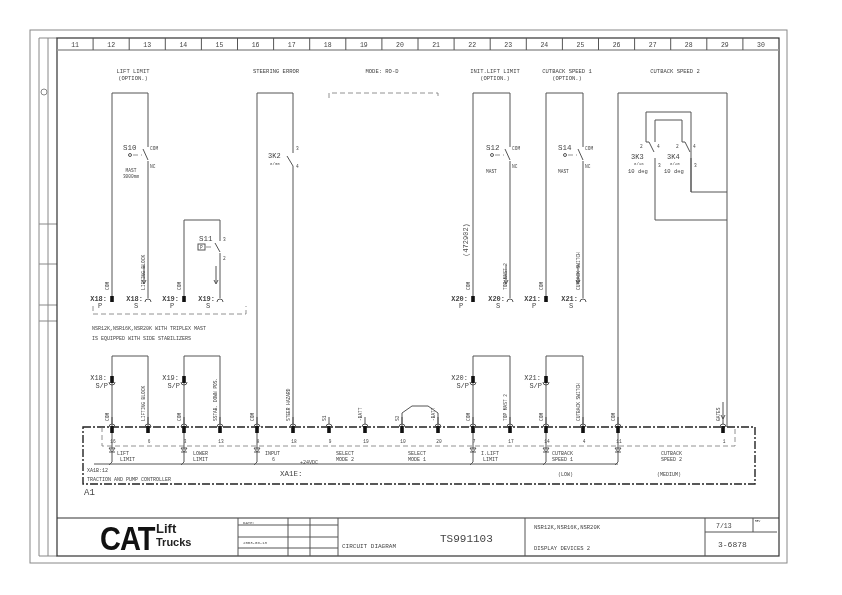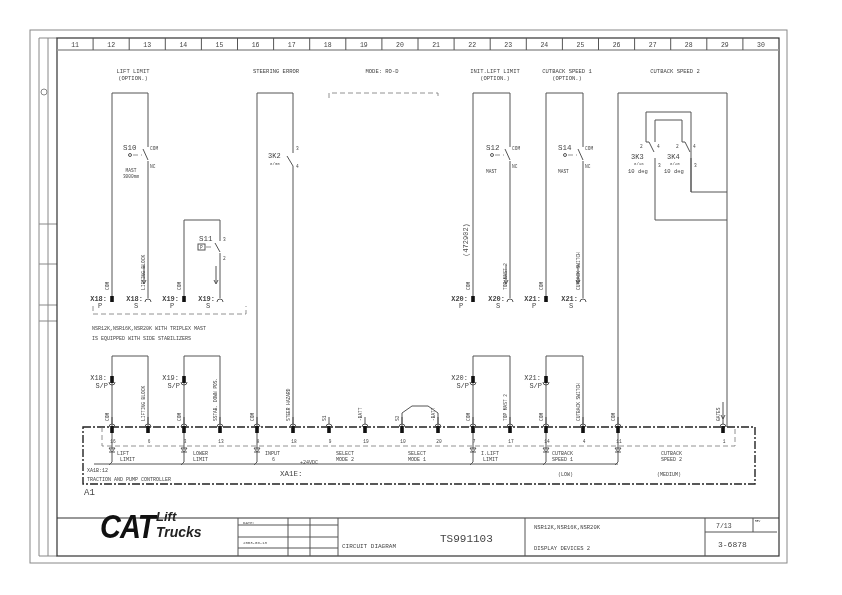--- a/index.html
+++ b/index.html
@@ -4,25 +4,25 @@
 <style>
   html, body { margin:0; padding:0; background:#fff; }
   body { width:842px; height:595px; position:relative; overflow:hidden; font-family:"Liberation Mono", monospace; }
   svg { position:absolute; left:0; top:0; }
   .t { font-family:"Liberation Mono","DejaVu Sans Mono",monospace; fill:#444; }
   .ln { stroke:#555; stroke-width:1; fill:none; }
   .dash { stroke:#777; stroke-width:0.8; stroke-dasharray:5,3; fill:none; }
   .dashdot { stroke:#222; stroke-width:1.4; stroke-dasharray:8,2,2,2; fill:none; }
   .frame { stroke:#888; stroke-width:1; fill:none; }
   .frame2 { stroke:#333; stroke-width:1.2; fill:none; }
-  .logo { position:absolute; left:100px; top:508px; width:120px; height:18px;font-style:italic; }
+  .logo { position:absolute; left:100px; top:520px; width:120px; height:18px; }
   .logo-cat { position:absolute; left:0; top:0; font-family:"Liberation Sans",sans-serif; font-weight:bold; font-size:29px; letter-spacing:-1px; color:#111; transform:scaleY(1.15); transform-origin:top left; }
   .logo-lift, .logo-trucks { position:absolute; left:56px; font-family:"Liberation Sans",sans-serif; font-weight:bold; font-size:13px; color:#222; }
   .logo-lift { top:1px; }
-  .logo-trucks { top:16px; font-size:14px; }
+  .logo-trucks { top:16px; font-size:11px; }
 </style>
 </head>
 <body>
 
 <svg width="842" height="595" viewBox="0 0 842 595">
 
   <rect x="30" y="30" width="757" height="533" class="frame"></rect>
   <line x1="39" y1="38" x2="39" y2="556" class="frame"></line>
   <line x1="48" y1="38" x2="48" y2="556" class="frame"></line>
   <line x1="39" y1="38" x2="57" y2="38" class="frame"></line>

